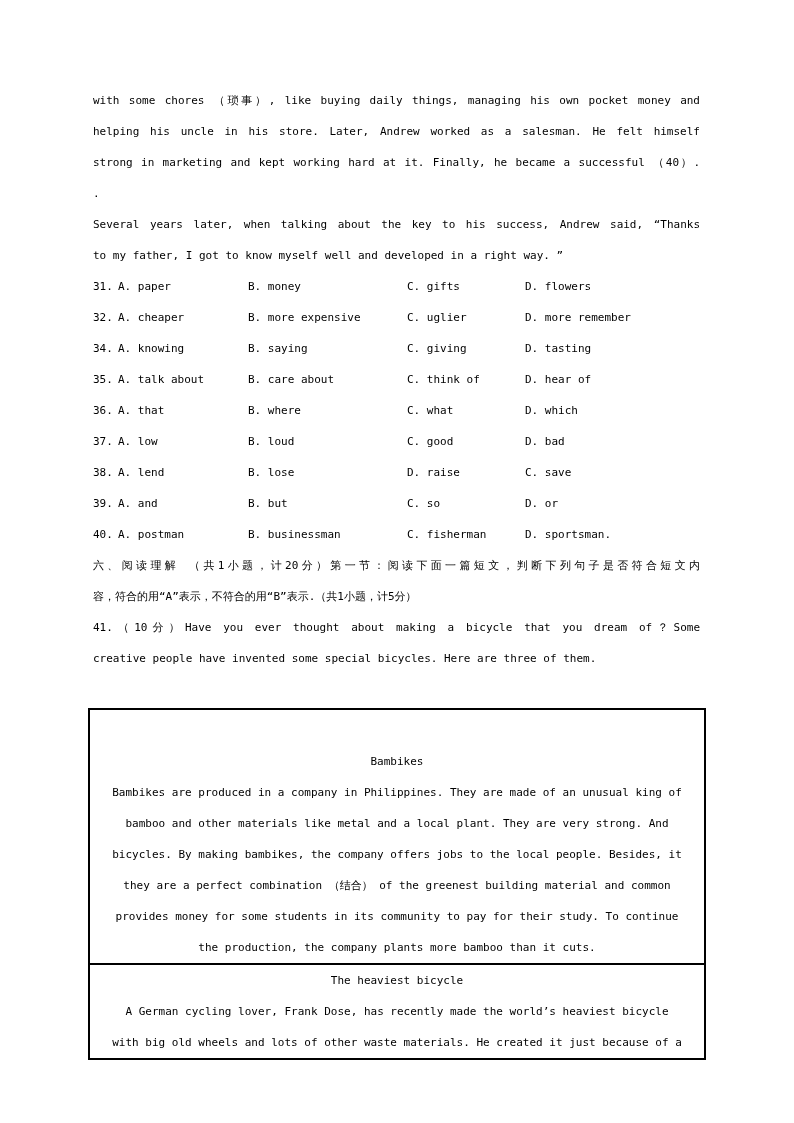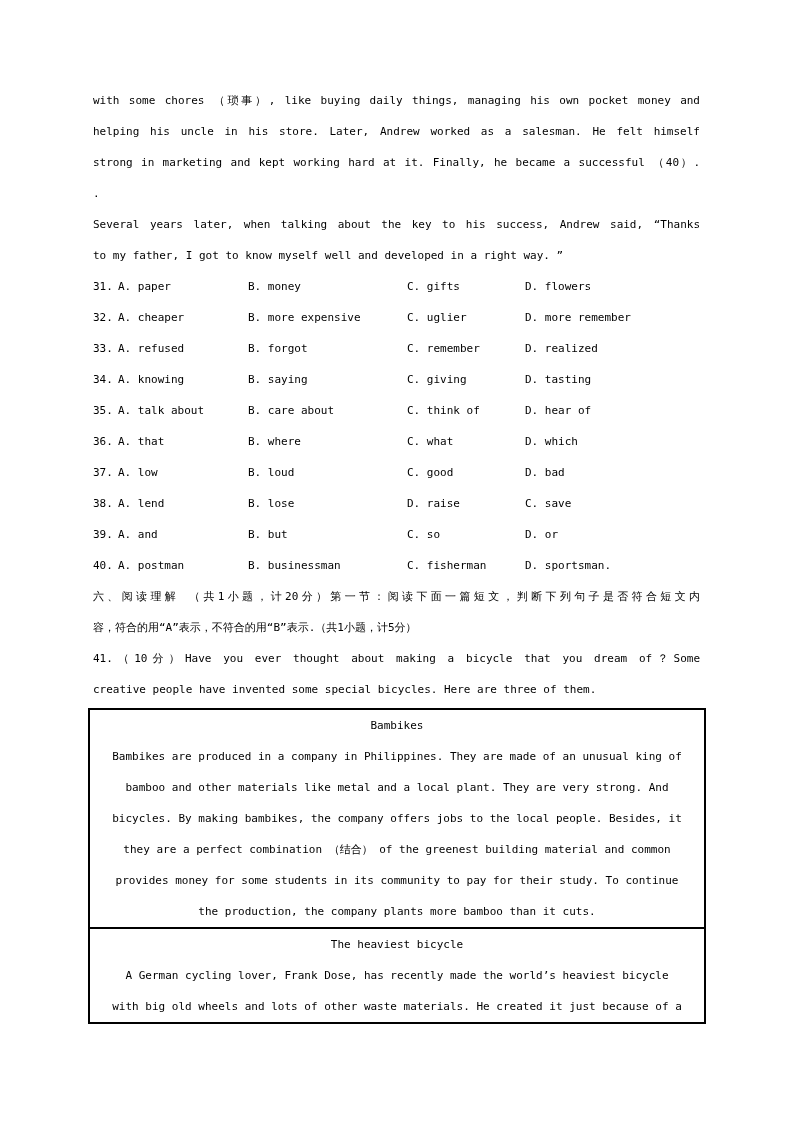--- a/index.html
+++ b/index.html
@@ -53,20 +53,21 @@
     border: 2px solid #000000;
     background: #ffffff;
   }
   .tbox {
     box-sizing: border-box;
     padding: 0 2px;
   }
   .tbox.first {
     height: 219px;
     border-bottom: 2px solid #000000;
+    margin-top: 36px;
   }
   .tbox.second {
     height: 93px;
   }
 </style>
 </head>
 <body>
 
 <div class="page" style="color: rgb(0, 0, 0); background: rgb(255, 255, 255);">
 
@@ -101,27 +102,20 @@
         </div>
 
         <div class="qrow">
           <span>32.</span>
           <span>A. cheaper</span>
           <span>B. more expensive</span>
           <span>C. uglier</span>
           <span>D. more remember</span>
         </div>
 
-        <div class="qrow">
-          <span>33.</span>
-          <span>A. refused</span>
-          <span>B. forgot</span>
-          <span>C. remember</span>
-          <span>D. realized</span>
-        </div>
 
         <div class="qrow">
           <span>34.</span>
           <span>A. knowing</span>
           <span>B. saying</span>
           <span>C. giving</span>
           <span>D. tasting</span>
         </div>
 
         <div class="qrow">

